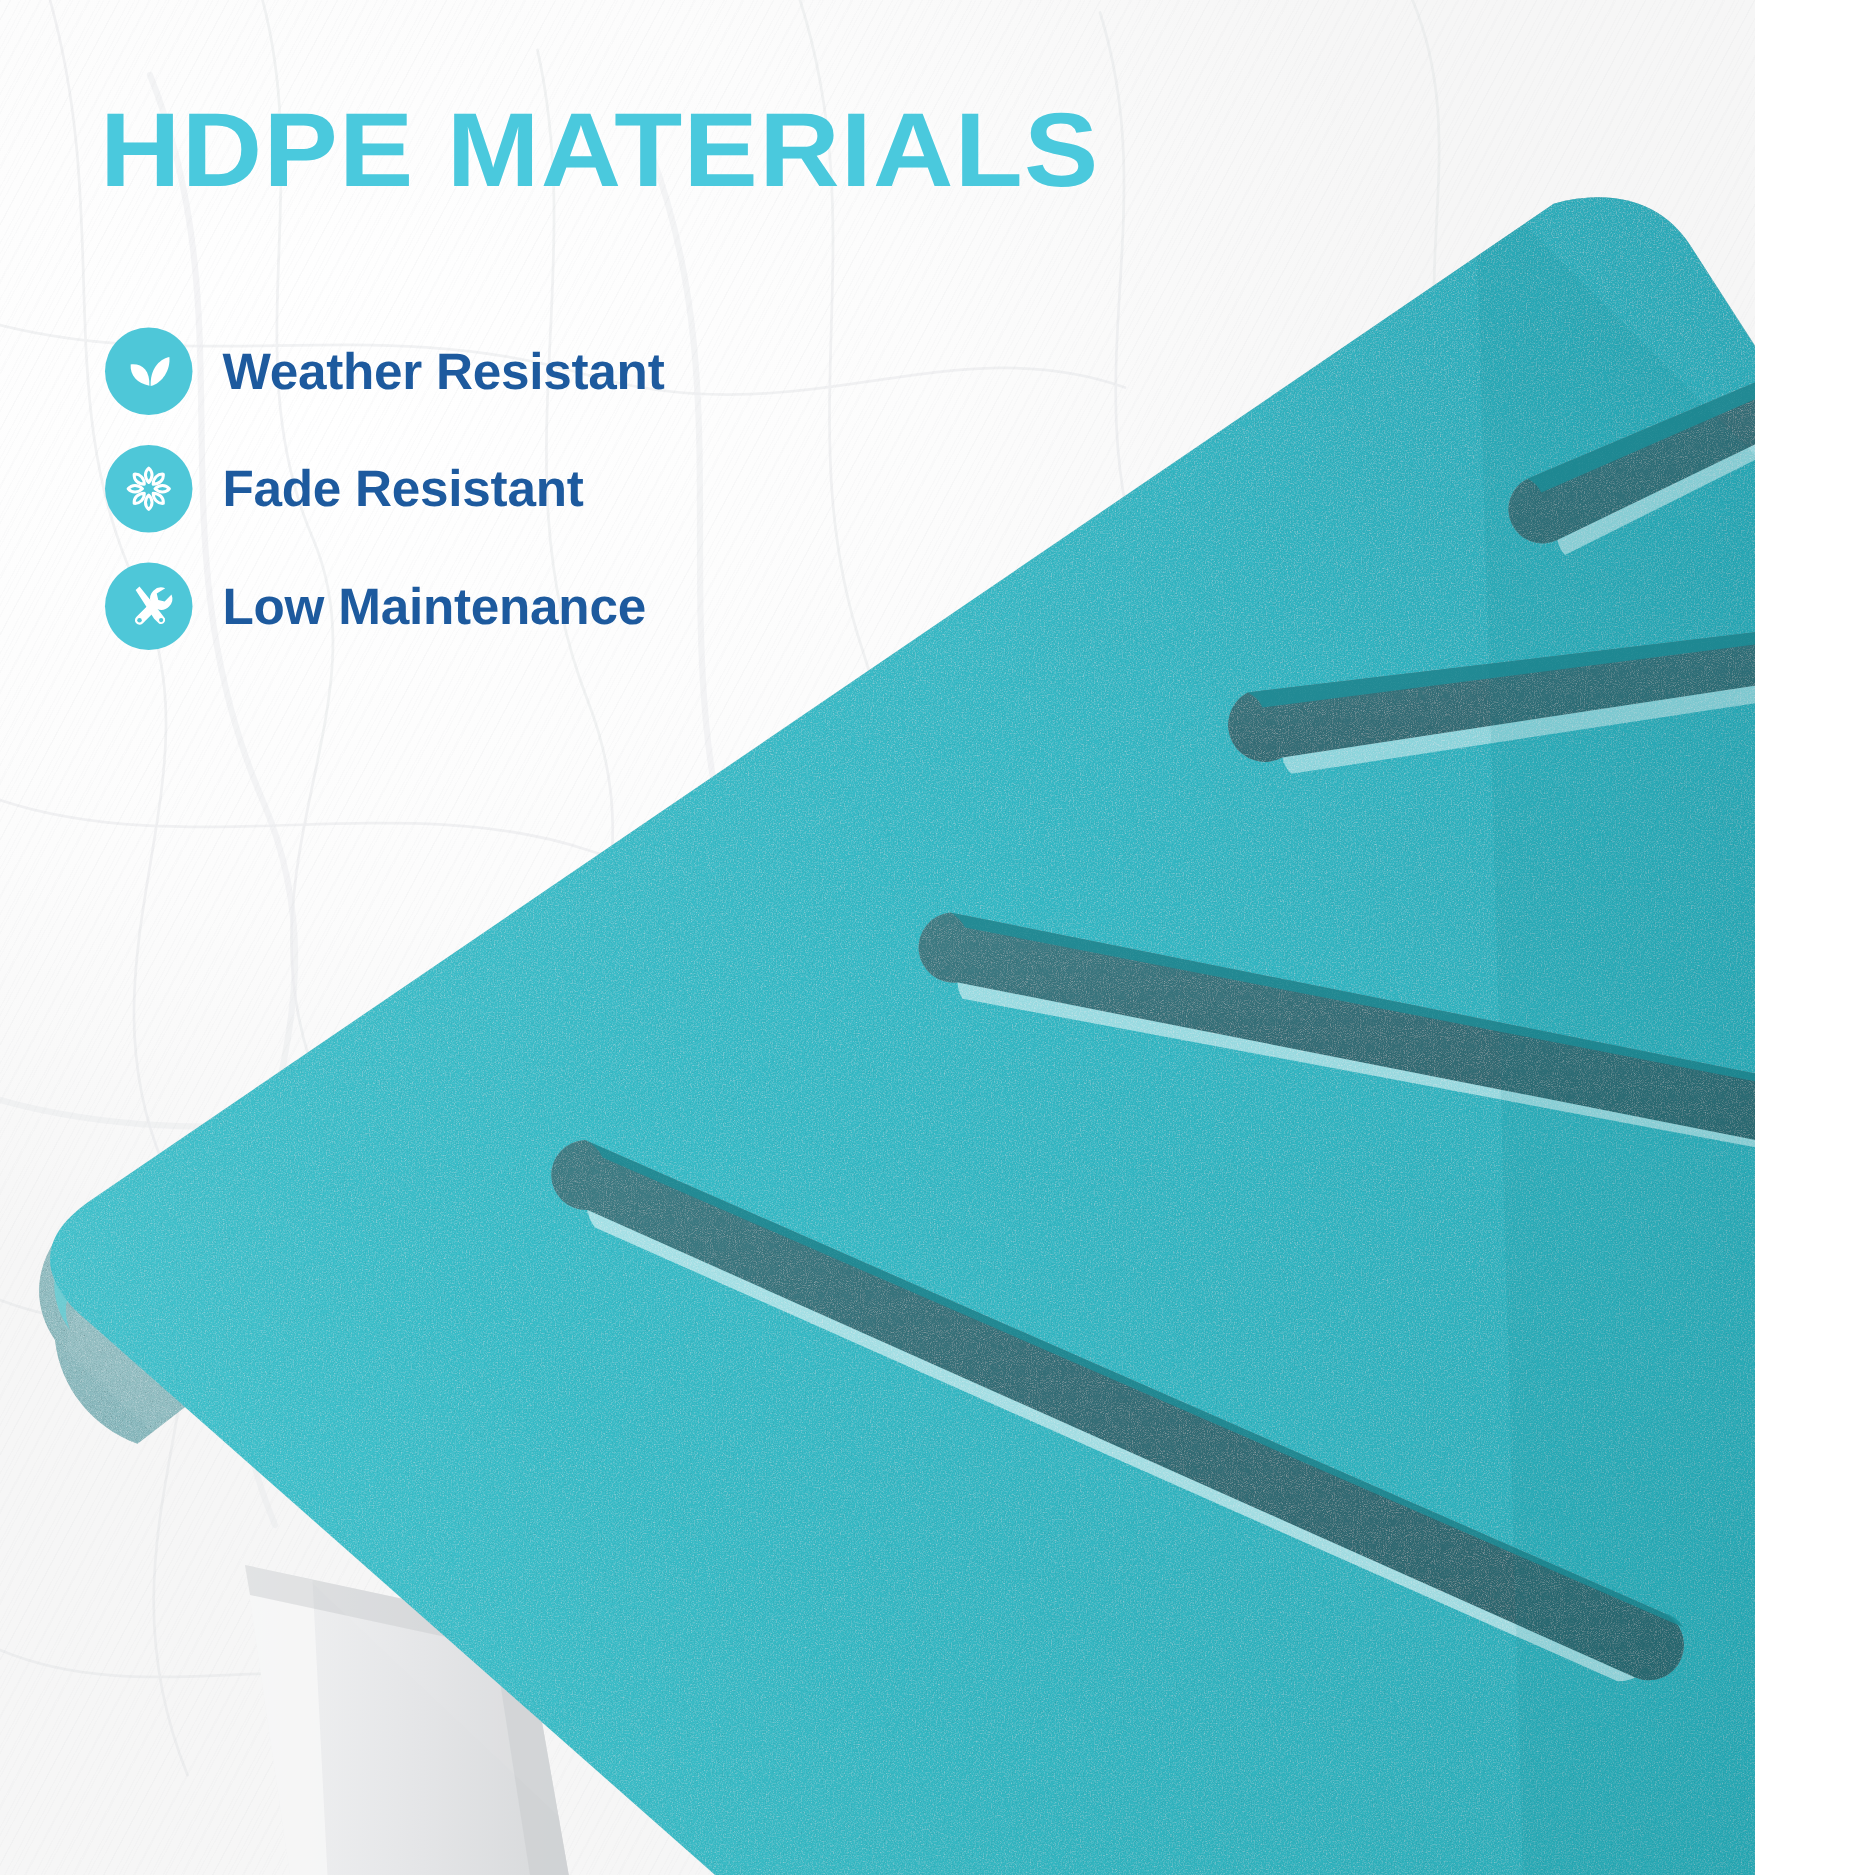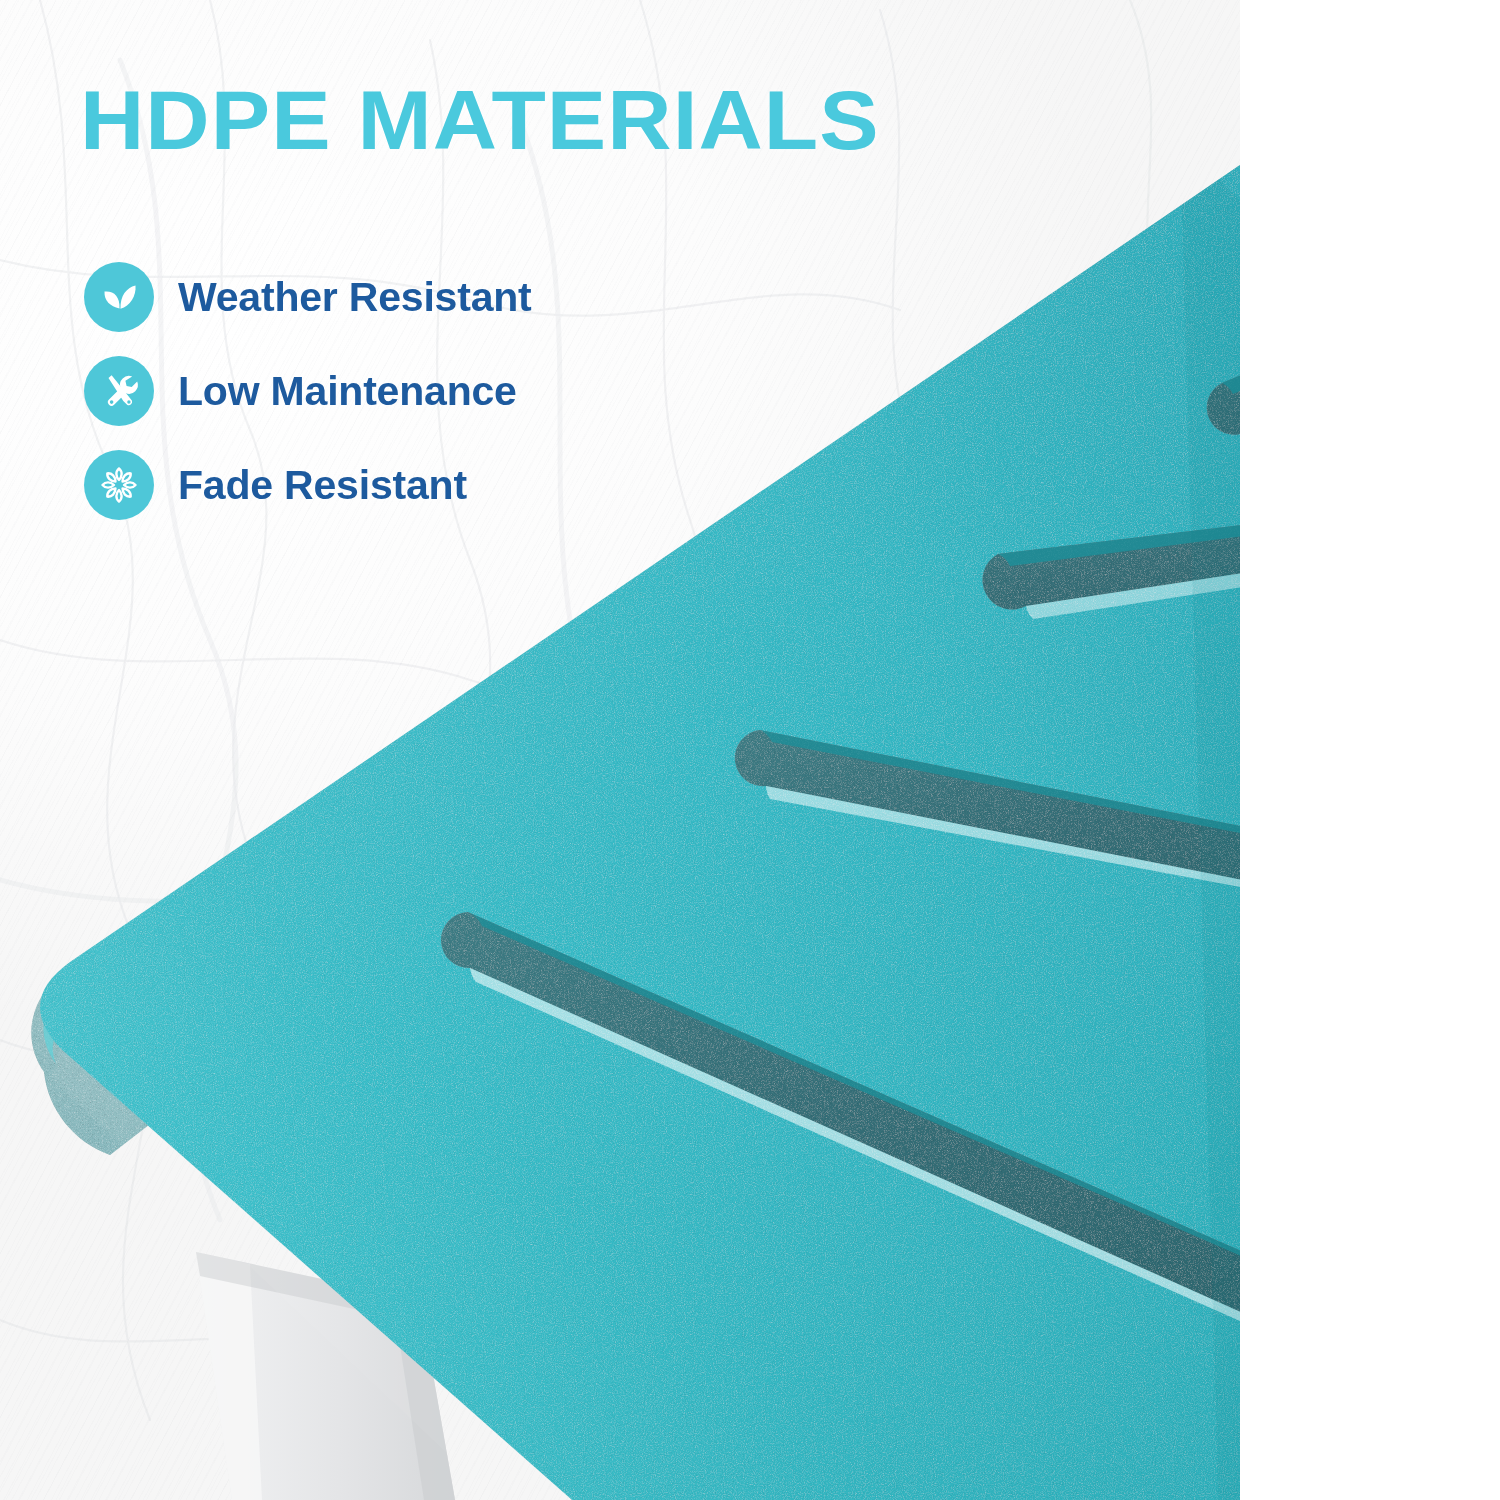--- a/index.html
+++ b/index.html
@@ -6,21 +6,21 @@
     margin: 0;
     padding: 0;
     background: #ffffff;
   }
   body {
     font-family: "Liberation Sans", sans-serif;
   }
 
   #stage {
     position: relative;
-    width: 1240px;
+    width: 1404px;
     height: 1500px;
     overflow: hidden;
     background: #fbfbfb;
   }
 
   
   .bg-base {
     position: absolute;
     inset: 0;
     background:
@@ -298,69 +298,69 @@
             <path d="M23.5 33.8 C 23 21, 29.5 12.5, 38.5 10.5 C 39.5 20.5, 33 31.5, 23.5 33.8 Z"></path>
           </g>
         </svg>
       </span>
       <span class="feature-label">Weather Resistant</span>
     </div>
 
     <div class="feature-row">
       <span class="feature-badge">
         <svg width="44" height="44" viewBox="0 0 44 44" aria-hidden="true">
+          <g fill="none" stroke="#ffffff" stroke-width="2.4" stroke-linejoin="round">
+            <g transform="translate(22,22)">
+              <g>
+                <path d="M0 -5 C 3.4 -8.5, 3.6 -13.5, 0 -16.5 C -3.6 -13.5, -3.4 -8.5, 0 -5 Z"></path>
+              </g>
+              <g transform="rotate(45)">
+                <path d="M0 -5 C 3.4 -8.5, 3.6 -13.5, 0 -16.5 C -3.6 -13.5, -3.4 -8.5, 0 -5 Z"></path>
+              </g>
+              <g transform="rotate(90)">
+                <path d="M0 -5 C 3.4 -8.5, 3.6 -13.5, 0 -16.5 C -3.6 -13.5, -3.4 -8.5, 0 -5 Z"></path>
+              </g>
+              <g transform="rotate(135)">
+                <path d="M0 -5 C 3.4 -8.5, 3.6 -13.5, 0 -16.5 C -3.6 -13.5, -3.4 -8.5, 0 -5 Z"></path>
+              </g>
+              <g transform="rotate(180)">
+                <path d="M0 -5 C 3.4 -8.5, 3.6 -13.5, 0 -16.5 C -3.6 -13.5, -3.4 -8.5, 0 -5 Z"></path>
+              </g>
+              <g transform="rotate(225)">
+                <path d="M0 -5 C 3.4 -8.5, 3.6 -13.5, 0 -16.5 C -3.6 -13.5, -3.4 -8.5, 0 -5 Z"></path>
+              </g>
+              <g transform="rotate(270)">
+                <path d="M0 -5 C 3.4 -8.5, 3.6 -13.5, 0 -16.5 C -3.6 -13.5, -3.4 -8.5, 0 -5 Z"></path>
+              </g>
+              <g transform="rotate(315)">
+                <path d="M0 -5 C 3.4 -8.5, 3.6 -13.5, 0 -16.5 C -3.6 -13.5, -3.4 -8.5, 0 -5 Z"></path>
+              </g>
+            </g>
+          </g>
+        </svg>
+      </span>
+      <span class="feature-label">Fade Resistant</span>
+    </div>
+
+    <div class="feature-row">
+      <span class="feature-badge">
+        <svg width="44" height="44" viewBox="0 0 44 44" aria-hidden="true">
           <g fill="#ffffff">
 
             <path d="M11.5 9.0 L14.6 6.2 L31.5 27.2 L35.0 31.8
                      a3.4 3.4 0 0 1 -4.6 4.1 L26.3 32.0 Z"></path>
             <circle cx="31.9" cy="33.0" r="1.7" fill="#4ec7d8"></circle>
 
             <path d="M35.2 7.6 a8.9 8.9 0 0 0 -11.6 11.4
                      L12.0 30.6 a3.6 3.6 0 0 0 5.1 5.1
                      L28.7 24.2 a8.9 8.9 0 0 0 11.5 -11.6
                      l-5.5 5.5 -5.1 -1.2 -1.2 -5.1 Z"></path>
             <circle cx="14.6" cy="33.1" r="1.8" fill="#4ec7d8"></circle>
           </g>
         </svg>
       </span>
       <span class="feature-label">Low Maintenance</span>
     </div>
 
-    <div class="feature-row">
-      <span class="feature-badge">
-        <svg width="44" height="44" viewBox="0 0 44 44" aria-hidden="true">
-          <g fill="none" stroke="#ffffff" stroke-width="2.4" stroke-linejoin="round">
-            <g transform="translate(22,22)">
-              <g>
-                <path d="M0 -5 C 3.4 -8.5, 3.6 -13.5, 0 -16.5 C -3.6 -13.5, -3.4 -8.5, 0 -5 Z"></path>
-              </g>
-              <g transform="rotate(45)">
-                <path d="M0 -5 C 3.4 -8.5, 3.6 -13.5, 0 -16.5 C -3.6 -13.5, -3.4 -8.5, 0 -5 Z"></path>
-              </g>
-              <g transform="rotate(90)">
-                <path d="M0 -5 C 3.4 -8.5, 3.6 -13.5, 0 -16.5 C -3.6 -13.5, -3.4 -8.5, 0 -5 Z"></path>
-              </g>
-              <g transform="rotate(135)">
-                <path d="M0 -5 C 3.4 -8.5, 3.6 -13.5, 0 -16.5 C -3.6 -13.5, -3.4 -8.5, 0 -5 Z"></path>
-              </g>
-              <g transform="rotate(180)">
-                <path d="M0 -5 C 3.4 -8.5, 3.6 -13.5, 0 -16.5 C -3.6 -13.5, -3.4 -8.5, 0 -5 Z"></path>
-              </g>
-              <g transform="rotate(225)">
-                <path d="M0 -5 C 3.4 -8.5, 3.6 -13.5, 0 -16.5 C -3.6 -13.5, -3.4 -8.5, 0 -5 Z"></path>
-              </g>
-              <g transform="rotate(270)">
-                <path d="M0 -5 C 3.4 -8.5, 3.6 -13.5, 0 -16.5 C -3.6 -13.5, -3.4 -8.5, 0 -5 Z"></path>
-              </g>
-              <g transform="rotate(315)">
-                <path d="M0 -5 C 3.4 -8.5, 3.6 -13.5, 0 -16.5 C -3.6 -13.5, -3.4 -8.5, 0 -5 Z"></path>
-              </g>
-            </g>
-          </g>
-        </svg>
-      </span>
-      <span class="feature-label">Fade Resistant</span>
-    </div>
-
 
   </div>
 
 </div>
 
 </body></html>

